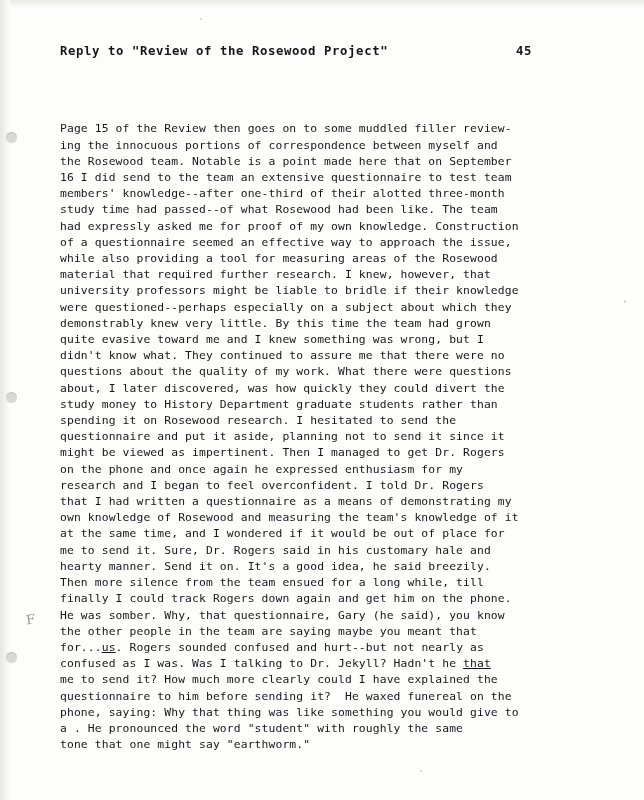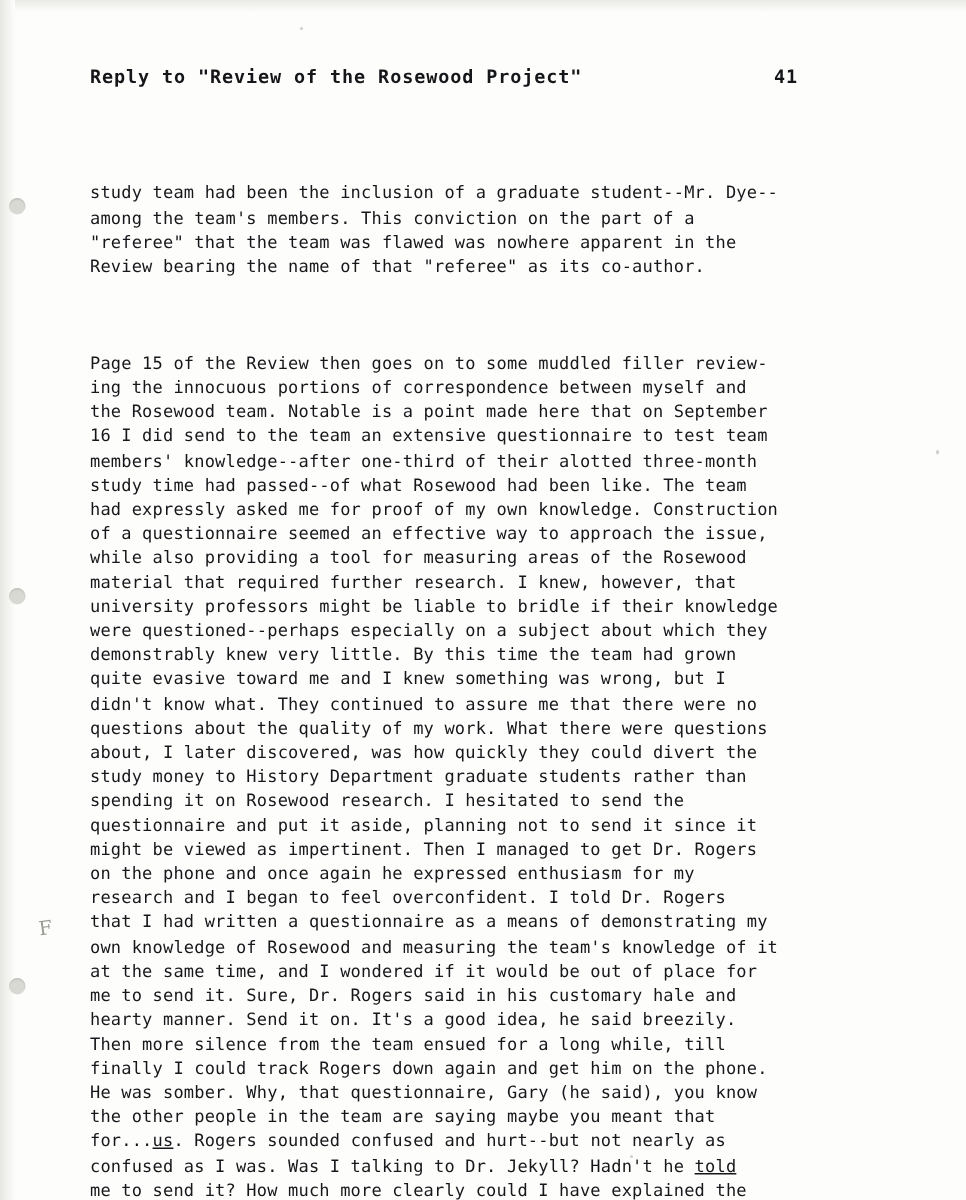--- a/index.html
+++ b/index.html
@@ -124,28 +124,24 @@
   <div class="hole h1"></div>
   <div class="hole h2"></div>
   <div class="hole h3"></div>
 
   <div class="speck s1"></div>
   <div class="speck s2"></div>
   <div class="speck s3"></div>
 
   <div class="header">
     <span class="header-title">Reply to "Review of the Rosewood Project"</span>
-    <span class="header-page">41</span>
+    <span class="header-page">45</span>
   </div>
 
   <div class="body-text">
-    <p class="para">study team had been the inclusion of a graduate student--Mr. Dye--
-among the team's members. This conviction on the part of a
-"referee" that the team was flawed was nowhere apparent in the
-Review bearing the name of that "referee" as its co-author.</p>
     <p class="para">Page 15 of the Review then goes on to some muddled filler review-
 ing the innocuous portions of correspondence between myself and
 the Rosewood team. Notable is a point made here that on September
 16 I did send to the team an extensive questionnaire to test team
 members' knowledge--after one-third of their alotted three-month
 study time had passed--of what Rosewood had been like. The team
 had expressly asked me for proof of my own knowledge. Construction
 of a questionnaire seemed an effective way to approach the issue,
 while also providing a tool for measuring areas of the Rosewood
 material that required further research. I knew, however, that
@@ -165,21 +161,21 @@
 that I had written a questionnaire as a means of demonstrating my
 own knowledge of Rosewood and measuring the team's knowledge of it
 at the same time, and I wondered if it would be out of place for
 me to send it. Sure, Dr. Rogers said in his customary hale and
 hearty manner. Send it on. It's a good idea, he said breezily.
 Then more silence from the team ensued for a long while, till
 finally I could track Rogers down again and get him on the phone.
 He was somber. Why, that questionnaire, Gary (he said), you know
 the other people in the team are saying maybe you meant that
 for...<u>us</u>. Rogers sounded confused and hurt--but not nearly as
-confused as I was. Was I talking to Dr. Jekyll? Hadn't he <u>told</u>
+confused as I was. Was I talking to Dr. Jekyll? Hadn't he <u>that</u>
 me to send it? How much more clearly could I have explained the
 questionnaire to him before sending it?  He waxed funereal on the
 phone, saying: Why that thing was like something you would give to
 a . He pronounced the word "student" with roughly the same
 tone that one might say "earthworm."</p>
     
   </div>
 
   <div class="margin-mark">F</div>
 </div>

